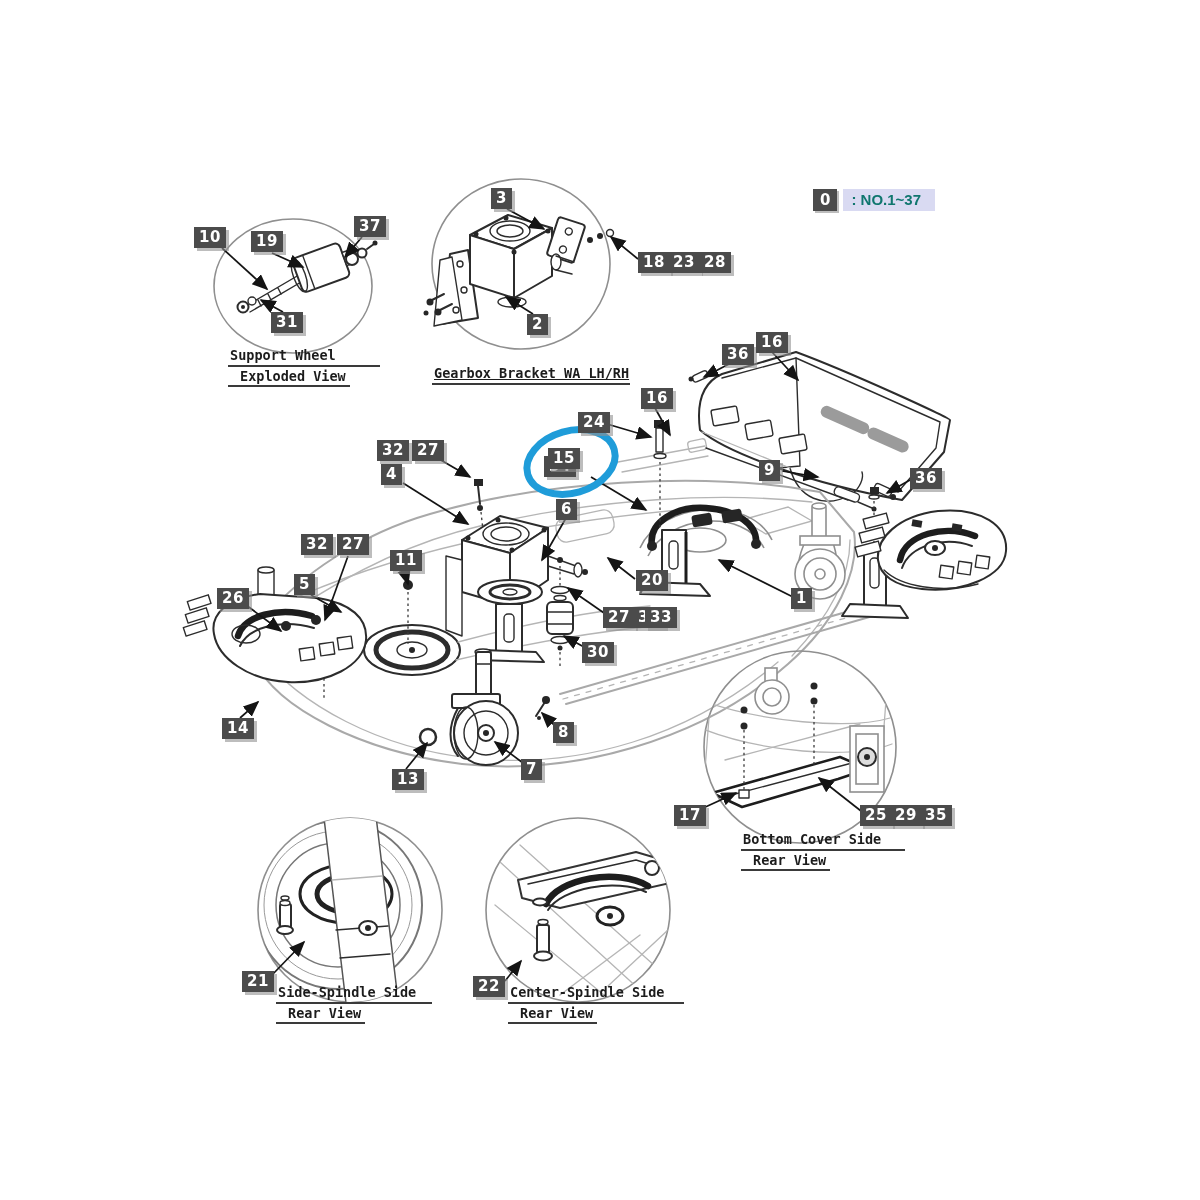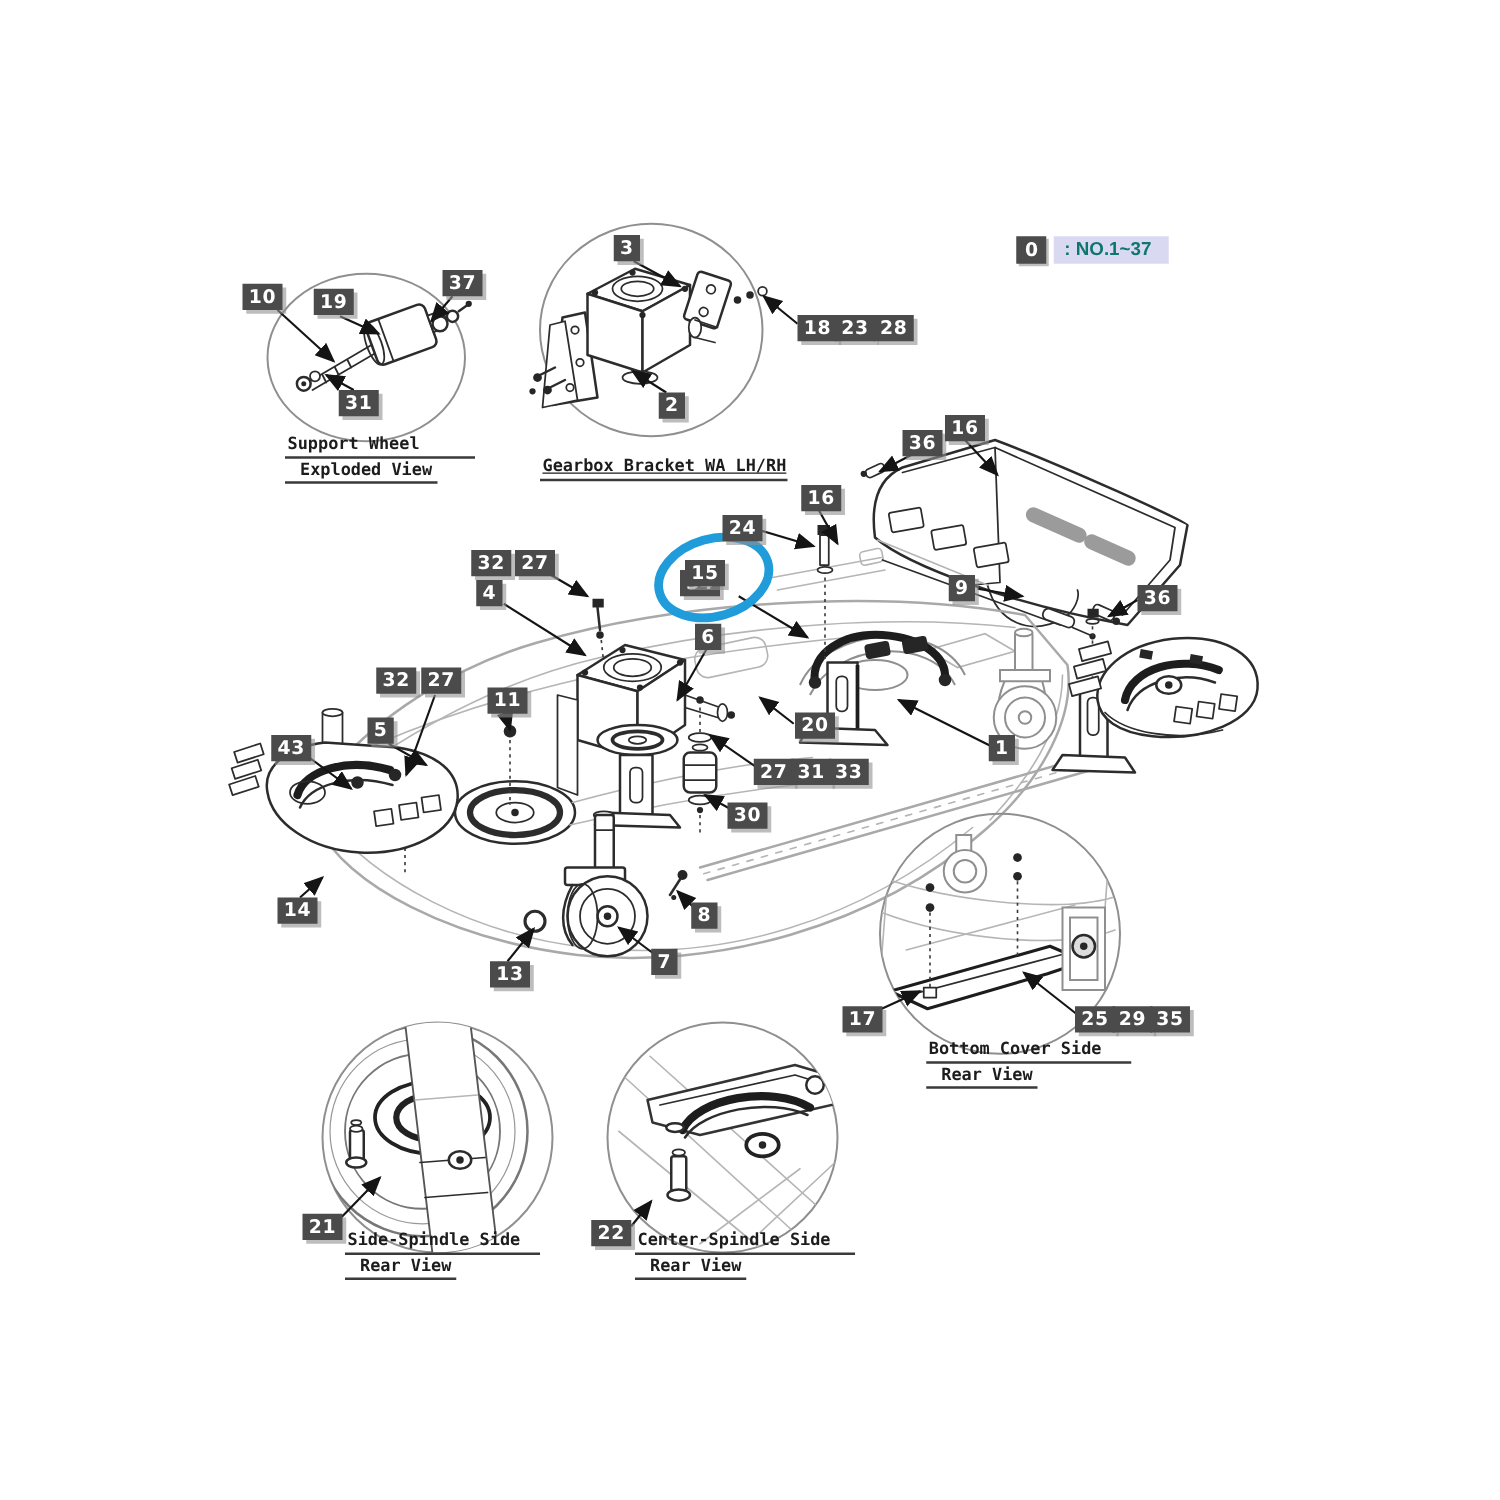--- a/index.html
+++ b/index.html
@@ -432,26 +432,26 @@
       <div class="part-label" style="left: 377px; top: 440px;">32</div>
       <div class="part-label" style="left: 412px; top: 440px;">27</div>
       <div class="part-label" style="left: 381px; top: 464px;">4</div>
       <div class="part-label" style="left: 759px; top: 460px;">9</div>
       <div class="part-label" style="left: 910px; top: 468px;">36</div>
       <div class="part-label" style="left: 556px; top: 499px;">6</div>
       <div class="part-label" style="left: 301px; top: 534px;">32</div>
       <div class="part-label" style="left: 337px; top: 534px;">27</div>
       <div class="part-label" style="left: 390px; top: 550px;">11</div>
       <div class="part-label" style="left: 294px; top: 574px;">5</div>
-      <div class="part-label" style="left: 217px; top: 588px;">43</div>
+      <div class="part-label" style="left: 217px; top: 588px;">26</div>
       <div class="part-label" style="left: 636px; top: 570px;">20</div>
       <div class="part-label" style="left: 791px; top: 588px;">1</div>
       <div class="part-label" style="left: 603px; top: 607px;">27</div>
       <div class="part-label" style="left: 633px; top: 607px;">31</div>
-      <div class="part-label" style="left: 663px; top: 607px;">33</div>
+      <div class="part-label" style="left: 645px; top: 607px;">33</div>
       <div class="part-label" style="left: 582px; top: 642px;">30</div>
       <div class="part-label" style="left: 222px; top: 718px;">14</div>
       <div class="part-label" style="left: 553px; top: 722px;">8</div>
       <div class="part-label" style="left: 521px; top: 759px;">7</div>
       <div class="part-label" style="left: 392px; top: 769px;">13</div>
       <div class="part-label" style="left: 674px; top: 805px;">17</div>
       <div class="part-label" style="left: 860px; top: 805px;">25</div>
       <div class="part-label" style="left: 890px; top: 805px;">29</div>
       <div class="part-label" style="left: 920px; top: 805px;">35</div>
       <div class="part-label" style="left: 242px; top: 971px;">21</div>

